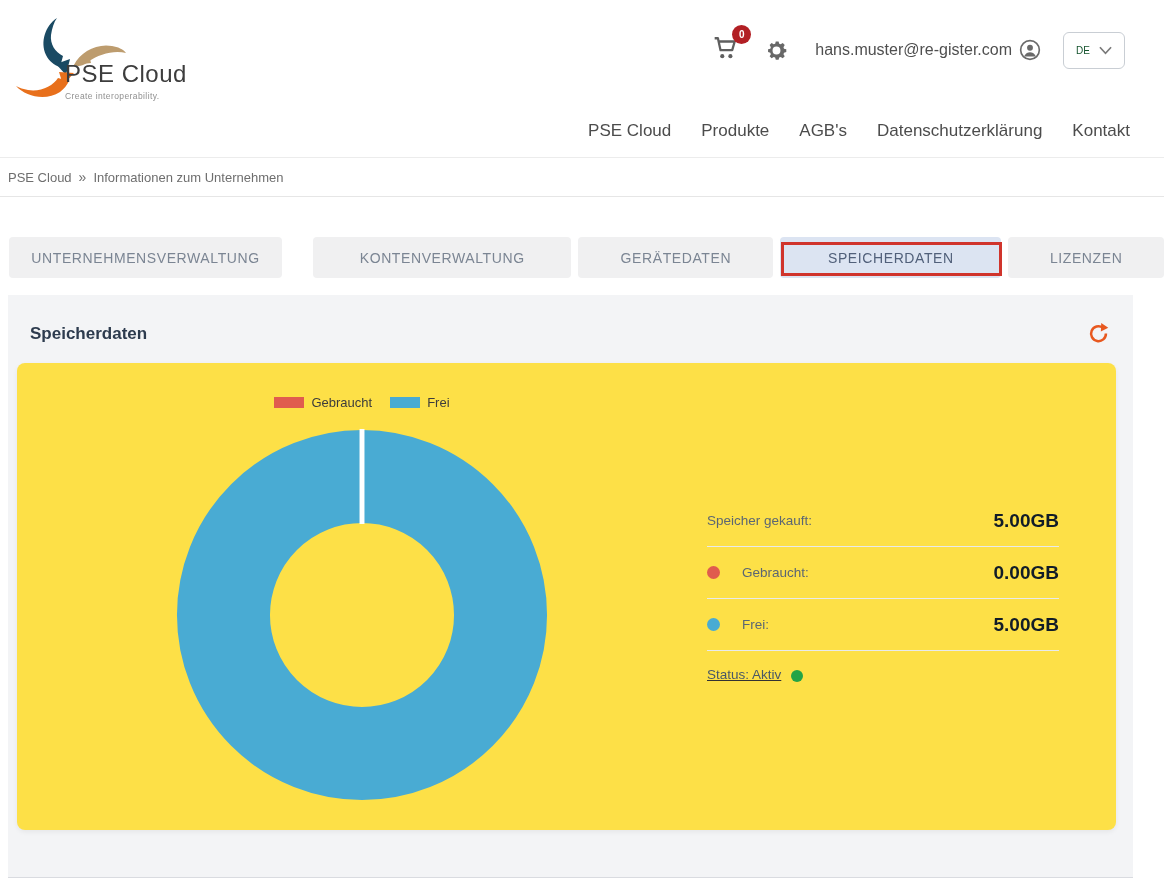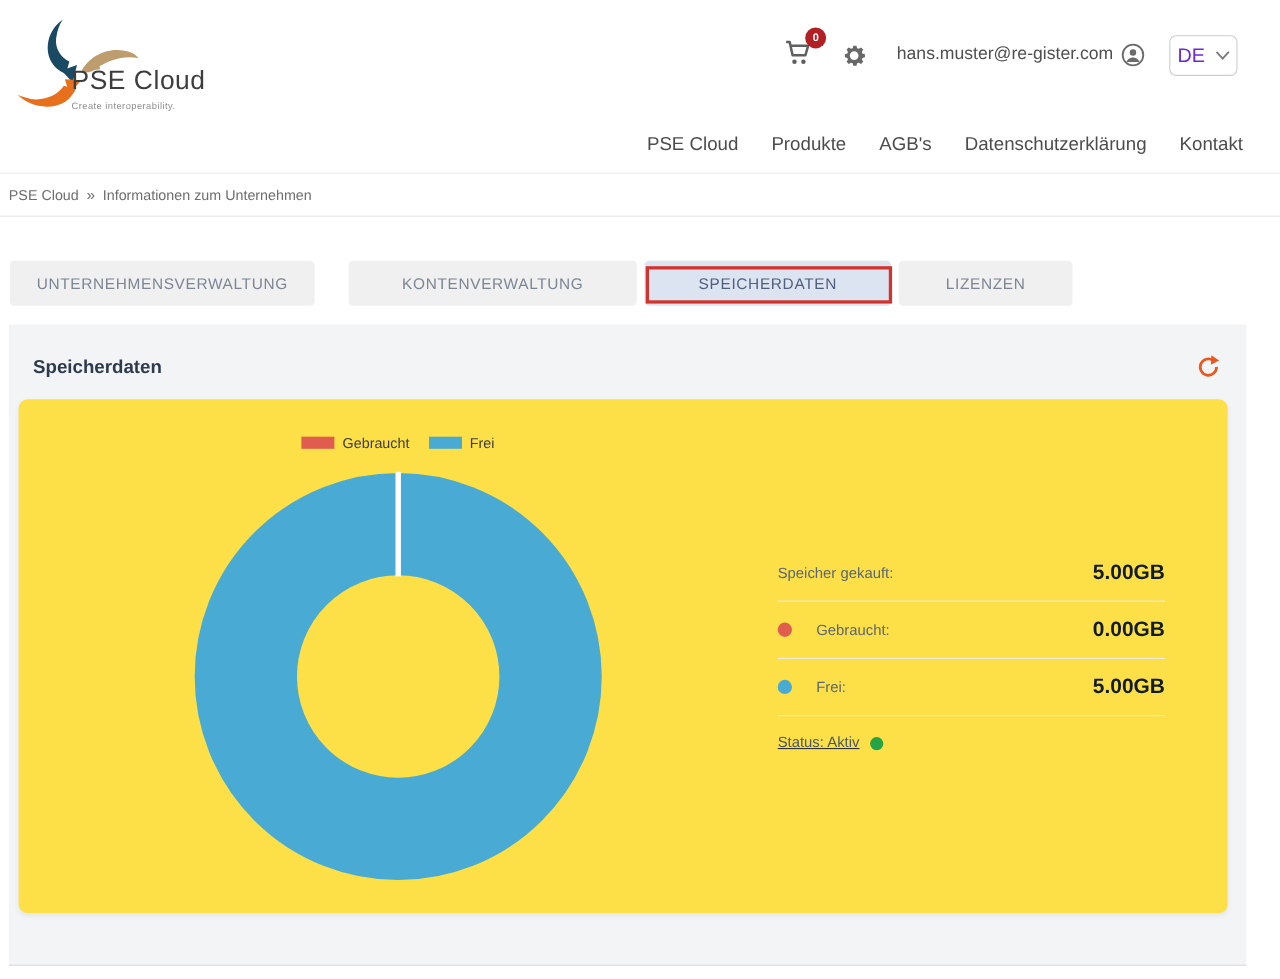--- a/index.html
+++ b/index.html
@@ -19,21 +19,21 @@
   .cart-wrap { position: relative; width: 30px; height: 30px; cursor: pointer; }
   .cart-badge { position: absolute; top: -10px; right: -9px; min-width: 19px; height: 19px;
     border-radius: 50%; color: #fff; font-size: 10px; font-weight: bold;
     display: flex; align-items: center; justify-content: center; }
   .gear { margin-left: 22px; cursor: pointer; display: flex; }
   .user-email { margin-left: 26px; font-size: 16px; color: #4f4f4f; cursor: pointer; }
   .person { margin-left: 7px; display: flex; cursor: pointer; }
   .lang-box { margin-left: 22px; width: 62px; height: 37px; border: 1px solid #c9ced4;
     border-radius: 6px; display: flex; align-items: center; justify-content: center;
     gap: 9px; cursor: pointer; background: #fff; }
-  .lang-label { font-size: 18px; color: #6d28d9; }
+  .lang-label { font-size: 10px; color: #14532d; }
 
   
   .nav-bar { height: 40px; border-bottom: 1px solid #ececec;
     display: flex; justify-content: flex-end; align-items: flex-start;
     padding-right: 34px; gap: 30px; }
   .nav-item { font-size: 17px; color: #4c4c4c; cursor: pointer; line-height: 26px; }
 
   
   .breadcrumb { height: 39px; border-bottom: 1px solid #e6e6e6; display: flex;
     align-items: center; padding-left: 8px; font-size: 13px; color: #6e6e6e; gap: 7px; }
@@ -143,20 +143,21 @@
 
 <div class="breadcrumb">
   <span>PSE Cloud</span>
   <span class="sep">»</span>
   <span>Informationen zum Unternehmen</span>
 </div>
 
 <div class="tabs-row">
   <div class="tab tab-0">UNTERNEHMENSVERWALTUNG</div>
   <div class="tab tab-1">KONTENVERWALTUNG</div>
+  <div class="tab tab-2">GERÄTEDATEN</div>
   <div class="tab tab-3 active">
     <span>SPEICHERDATEN</span>
     <div class="annotation-box"></div>
   </div>
   <div class="tab tab-4">LIZENZEN</div>
 </div>
 
 <div class="panel">
   <div class="panel-head">
     <div class="panel-title">Speicherdaten</div>

